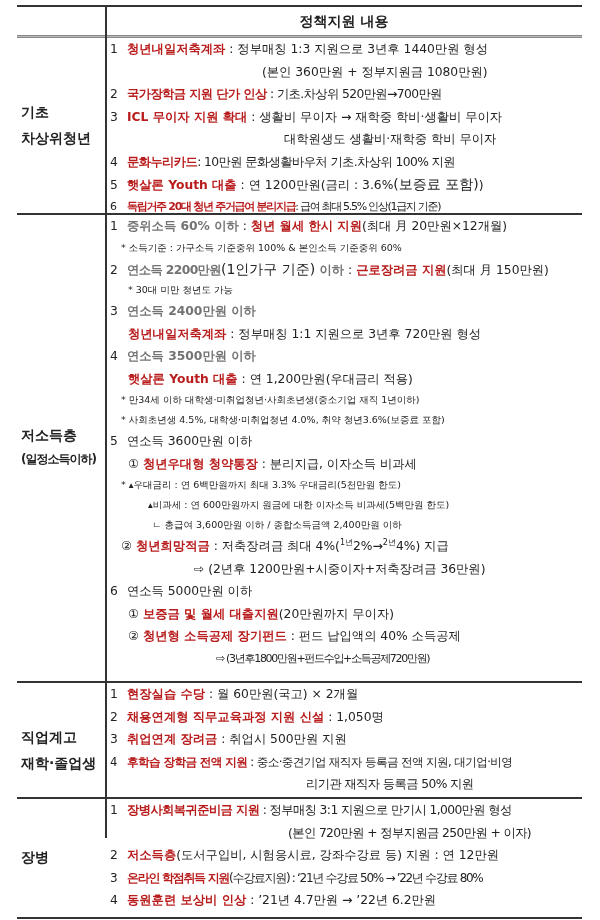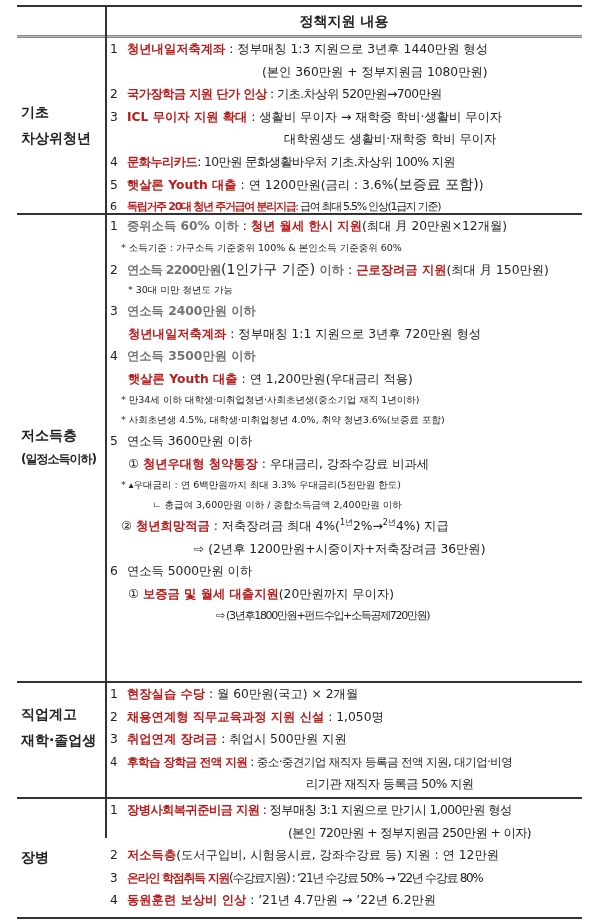--- a/index.html
+++ b/index.html
@@ -75,34 +75,36 @@
       <div class="ln small indent2"><span>* 소득기준 : 가구소득 기준중위 100% &amp; 본인소득 기준중위 60%</span></div>
       <div class="ln"><span class="num">2</span><span class="k cond">연소득 2200만원</span><span class="tiny">(1인가구 기준)</span><span class="k"> 이하</span><span> : </span><span class="b">근로장려금 지원</span><span>(최대 月 150만원)</span></div>
       <div class="ln small indent1"><span>* 30대 미만 청년도 가능</span></div>
       <div class="ln"><span class="num">3</span><span class="k">연소득 2400만원 이하</span></div>
       <div class="ln indent1"><span class="b">청년내일저축계좌</span><span> : 정부매칭 1:1 지원으로 3년후 720만원 형성</span></div>
       <div class="ln"><span class="num">4</span><span class="k">연소득 3500만원 이하</span></div>
       <div class="ln indent1"><span class="b">햇살론 Youth 대출</span><span> : 연 1,200만원(우대금리 적용)</span></div>
       <div class="ln small indent2"><span>* 만34세 이하 대학생·미취업청년·사회초년생(중소기업 재직 1년이하)</span></div>
       <div class="ln small indent2"><span>* 사회초년생 4.5%, 대학생·미취업청년 4.0%, 취약 청년3.6%(보증료 포함)</span></div>
       <div class="ln"><span class="num">5</span><span>연소득 3600만원 이하</span></div>
-      <div class="ln indent1"><span>①</span> <span class="b">청년우대형 청약통장</span><span> : 우대금리, 강좌수강료 비과세</span></div>
+      <div class="ln indent1"><span>①</span> <span class="b">청년우대형 청약통장</span><span> : 분리지급, 이자소득 비과세</span></div>
       <div class="ln small indent2"><span>* ▴우대금리 : 연 6백만원까지 최대 3.3% 우대금리(5천만원 한도)</span></div>
+      <div class="ln small" style="padding-left:38px;"><span>▴비과세 : 연 600만원까지 원금에 대한 이자소득 비과세(5백만원 한도)</span></div>
       <div class="ln small" style="padding-left:42px;"><span>ㄴ 총급여 3,600만원 이하 / 종합소득금액 2,400만원 이하</span></div>
       <div class="ln indent2"><span>②</span> <span class="b">청년희망적금</span><span> : 저축장려금 최대 4%(</span><sup>1년</sup><span>2%→</span><sup>2년</sup><span>4%) 지급</span></div>
       <div class="ln" style="padding-left:84px;"><span>⇨ (2년후 1200만원+시중이자+저축장려금 36만원)</span></div>
       <div class="ln"><span class="num">6</span><span>연소득 5000만원 이하</span></div>
       <div class="ln indent1"><span>①</span> <span class="b">보증금 및 월세 대출지원</span><span>(20만원까지 무이자)</span></div>
+      <div class="ln indent1"><span>②</span> <span class="b">청년형 소득공제 장기펀드</span><span> : 펀드 납입액의 40% 소득공제</span></div>
       <div class="ln vcond" style="padding-left:106px;"><span>⇨ (3년후1800만원+펀드수입+소득공제720만원)</span></div>
     </div>
   </div>
   <div class="sec-sep" style="top:676px;"></div>
 
   <div class="sec" style="top:678px;height:114px;">
-    <div class="cat" style="top:0;height:90px;">
+    <div class="cat" style="top:0;height:90px;justify-content:flex-end;">
       <span>직업계고</span>
       <span class="l2">재학·졸업생</span>
     </div>
     <div class="lines" style="top:0;">
       <div class="ln"><span class="num">1</span><span class="b">현장실습 수당</span><span> : 월 60만원(국고) × 2개월</span></div>
       <div class="ln"><span class="num">2</span><span class="b">채용연계형 직무교육과정 지원 신설</span><span> : 1,050명</span></div>
       <div class="ln"><span class="num">3</span><span class="b">취업연계 장려금</span><span> : 취업시 500만원 지원</span></div>
       <div class="ln cond" style="font-size:11.6px;"><span class="num">4</span><span class="b">후학습 장학금 전액 지원</span><span> : 중소·중견기업 재직자 등록금 전액 지원,  대기업·비영</span></div>
       <div class="ln cond" style="padding-left:196px;"><span>리기관 재직자 등록금 50% 지원</span></div>
     </div>

